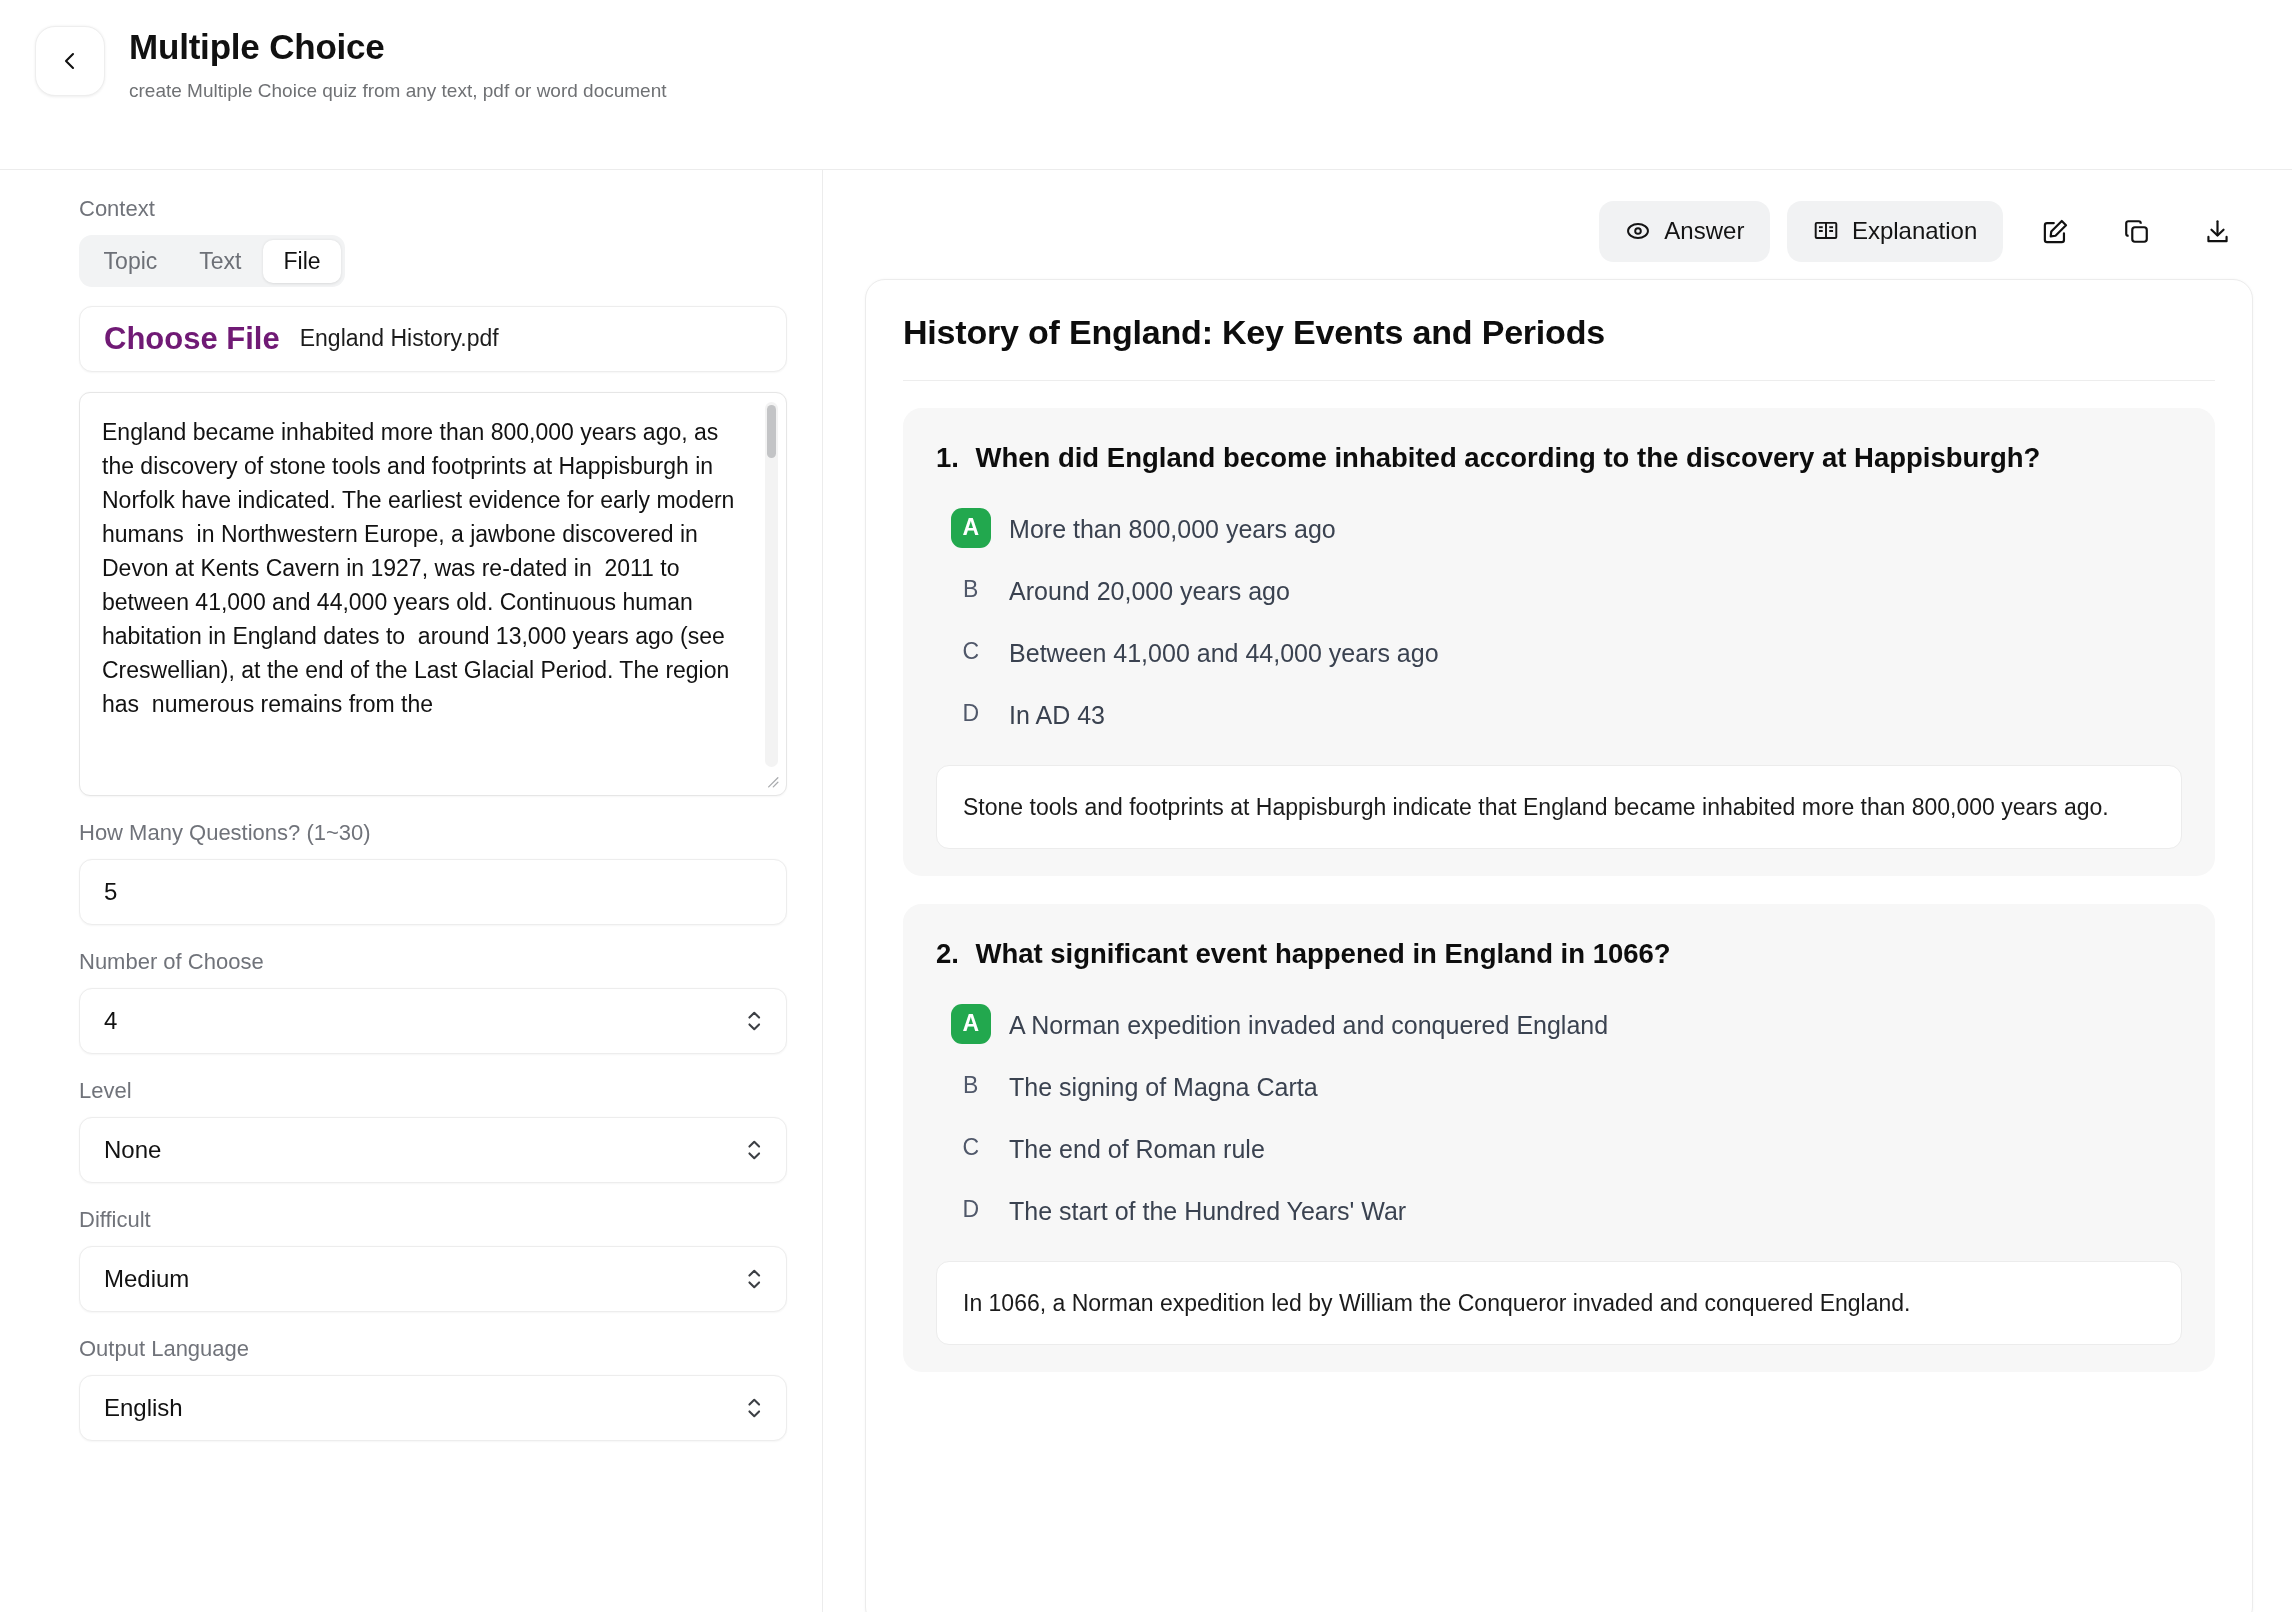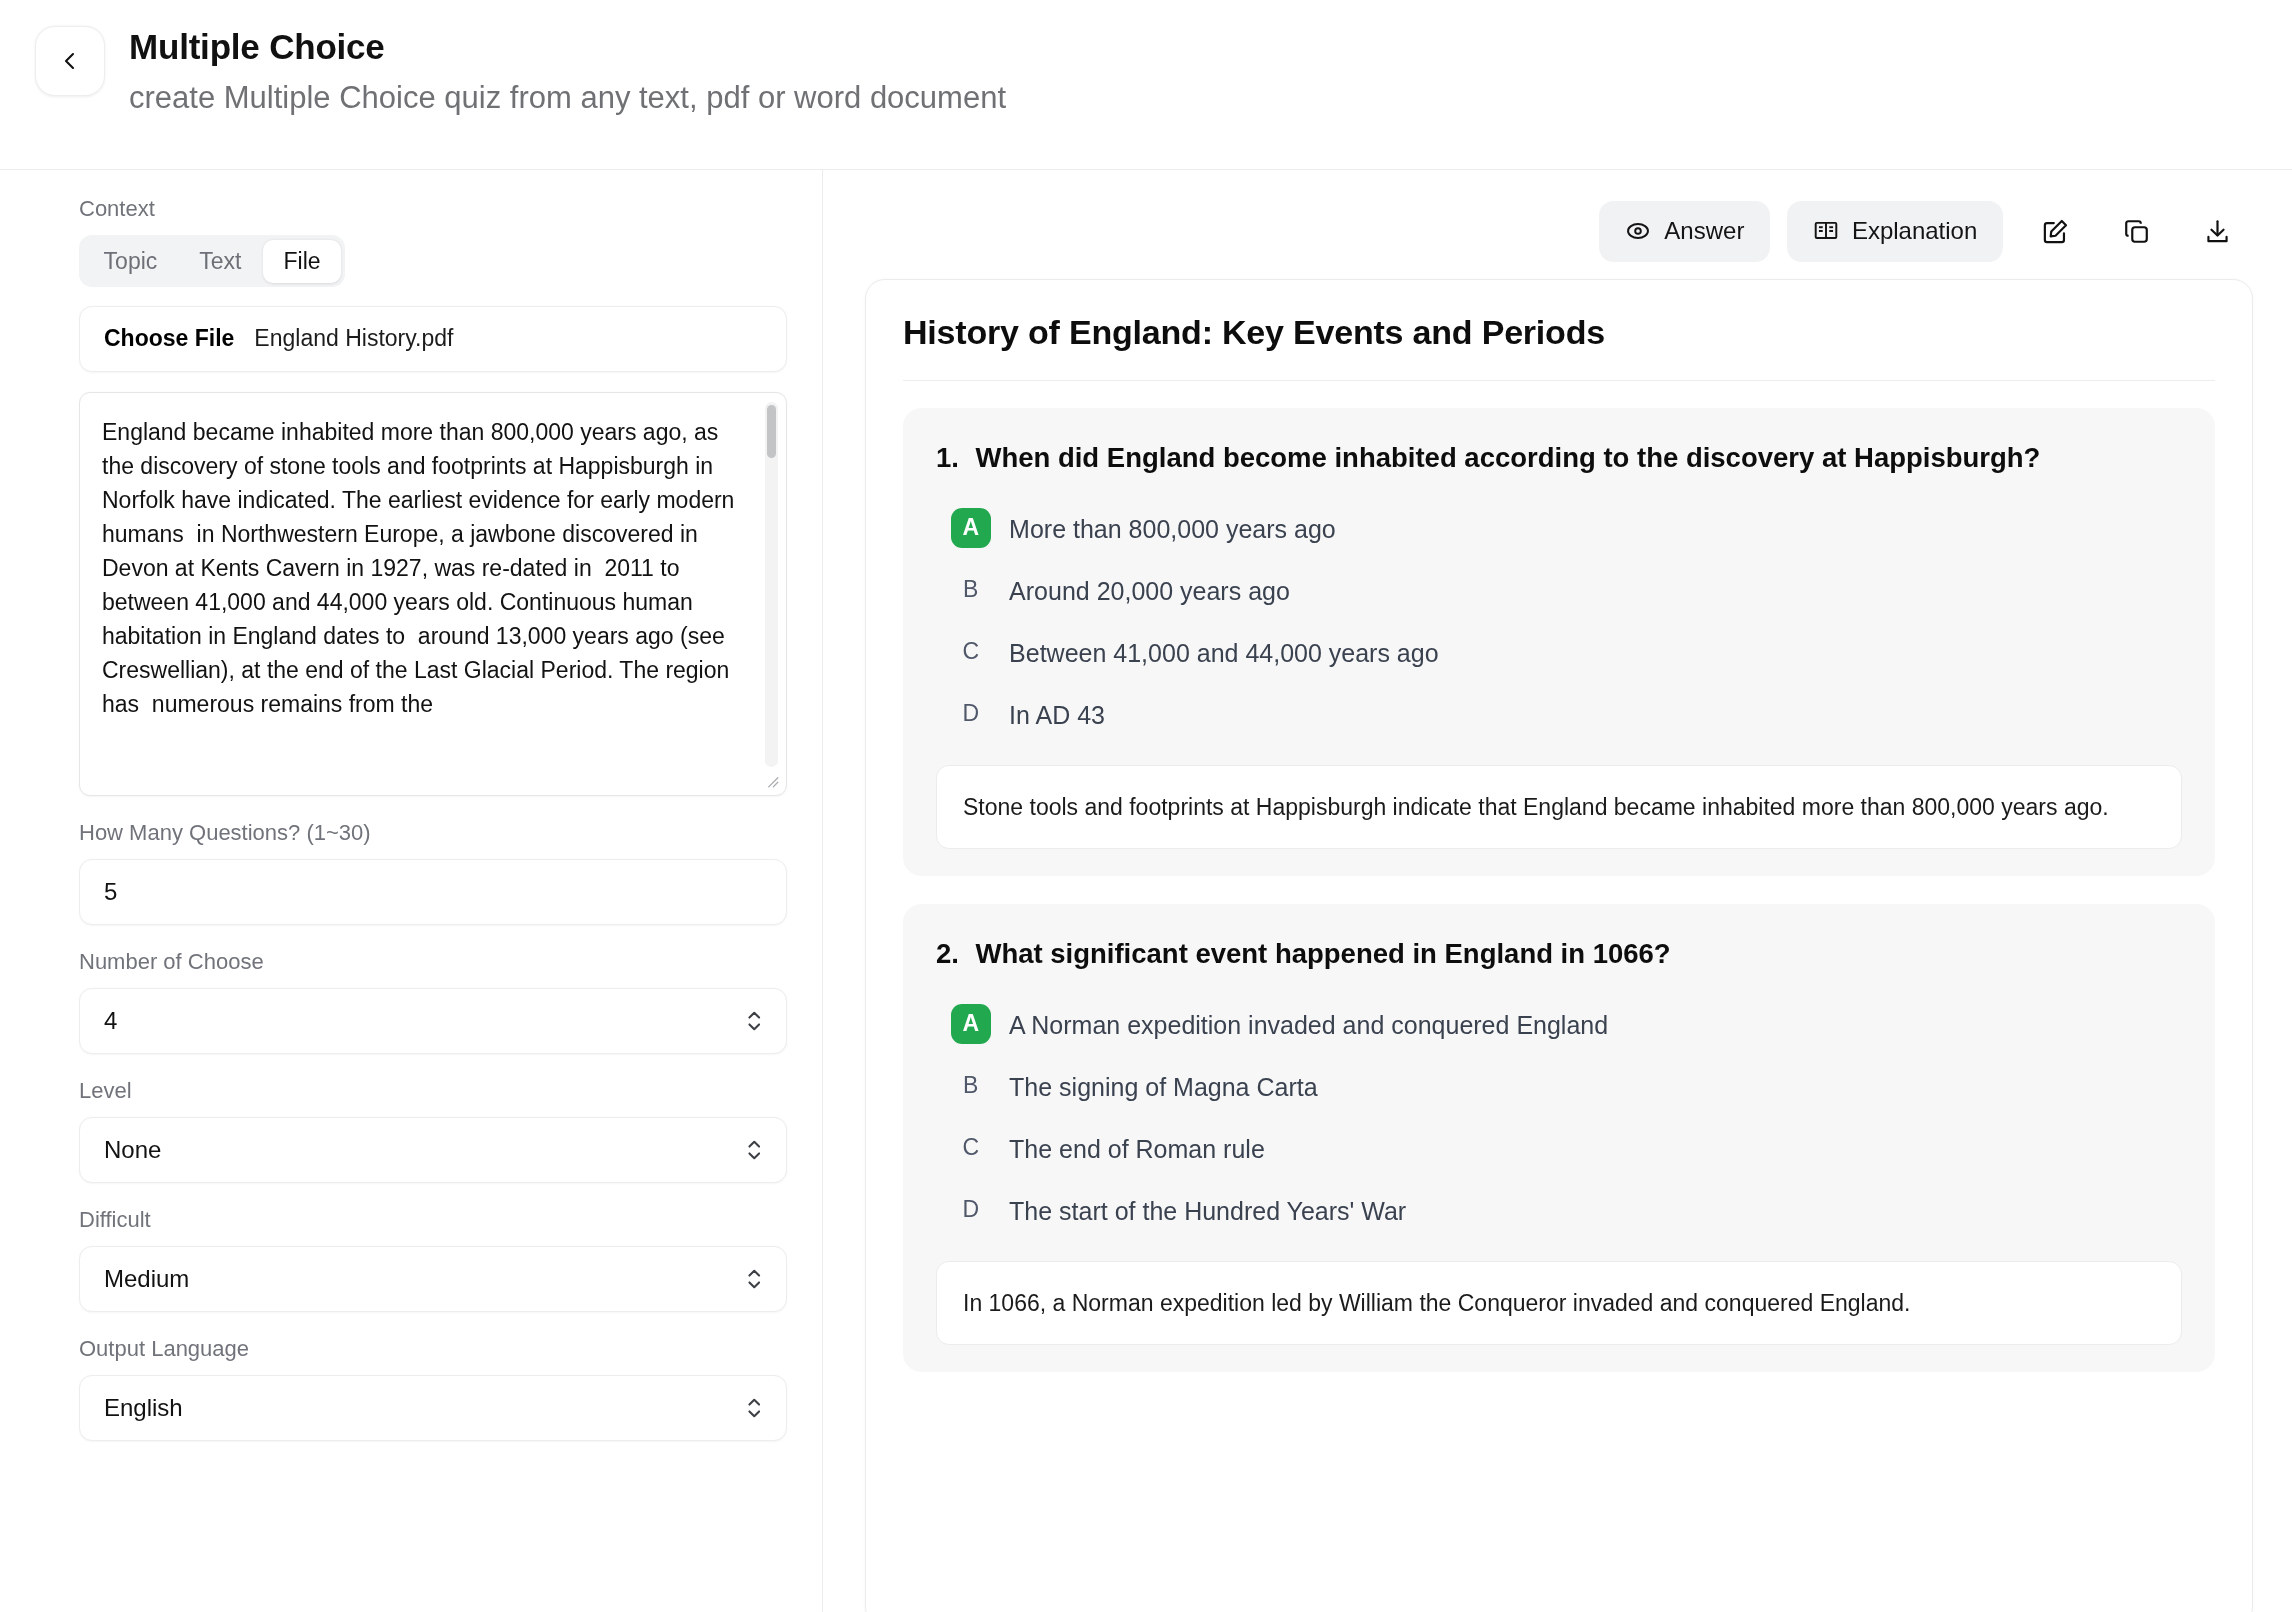--- a/index.html
+++ b/index.html
@@ -35,21 +35,21 @@
   .back-btn svg { width: 24px; height: 24px; display:block; }
   .head-text { padding-top: 1.8px; }
   .page-title {
     font-size: 35px;
     font-weight: bold;
     color: #111111;
     letter-spacing: -0.2px;
     line-height: 1.2;
   }
   .page-subtitle {
-    font-size: 31px;
+    font-size: 19px;
     color: #6f7174;
     margin-top: 11px;
     line-height: 1.25;
   }
 
   
   .main {
     display: flex;
     height: calc(1613px - 156px);
     margin-left: 44px;
@@ -104,23 +104,23 @@
     border-radius: 13px;
     background: #ffffff;
     box-shadow: 0 0.9px 1.8px rgba(0,0,0,0.04);
     display: flex;
     align-items: center;
     padding: 0 24px;
     gap: 20px;
     cursor: pointer;
   }
   .choose-file {
-    font-size: 23px;
+    font-size: 31px;
     font-weight: bold;
-    color: #000000;
+    color: #701a75;
   }
   .file-name {
     font-size: 23px;
     color: #1c1c1c;
   }
 
   .textarea-box {
     margin-top: 20px;
     position: relative;
     height: 404px;

